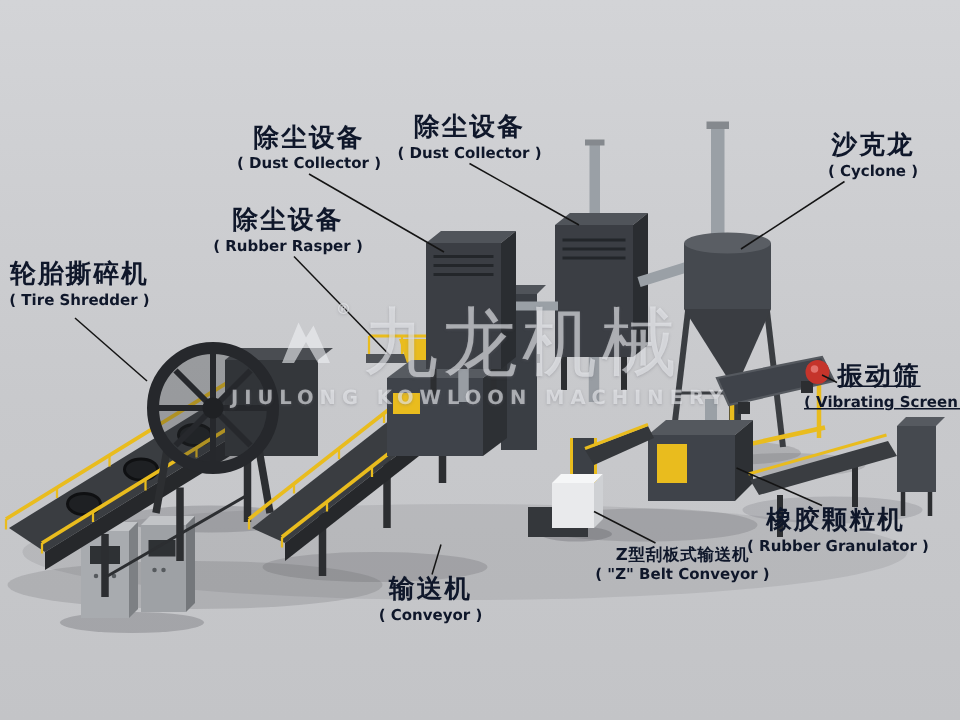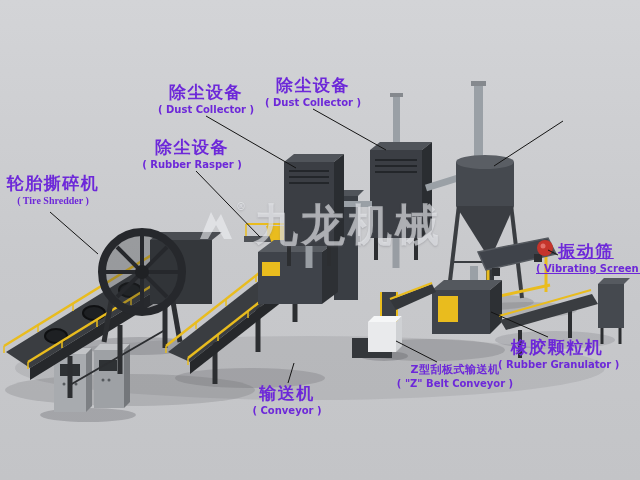--- a/index.html
+++ b/index.html
@@ -3,34 +3,34 @@
 <meta charset="utf-8">
 <style>
   * { margin:0; padding:0; box-sizing:border-box; }
   html,body { width:640px; height:480px; background:#ccced1; }
   #stage {
     position:relative; width:640px; height:480px; overflow:hidden;
     font-family:"DejaVu Sans","Liberation Sans",sans-serif;
   }
   #scene-svg { position:absolute; left:0; top:0; }
 
-  .label { position:absolute; text-align:center; color:#6d28d9; z-index:5; }
+  .label { position:absolute; text-align:center; color:#0f172a; z-index:5; }
   .label .zh { font-size:17px; font-weight:bold; letter-spacing:1.5px; line-height:1.05; white-space:nowrap; }
   .label .en { font-size:10px; font-weight:bold; margin-top:2px; white-space:nowrap; }
   .label.small .zh { font-size:11px; letter-spacing:0.5px; }
 
   .watermark {
     position:absolute; left:150px; top:203px; width:340px; z-index:4;
     color:rgba(238,240,244,0.60); text-align:center; pointer-events:none;
     text-shadow:0 1px 2px rgba(110,110,118,0.35);
   }
   .wm-row { display:flex; justify-content:center; align-items:center; gap:6px; }
   .wm-logo { color:rgba(238,240,244,0.60); flex:0 0 auto; }
   .wm-reg { font-size:10px; font-weight:bold; align-self:flex-start; margin:-2px 2px 0 -4px; }
-  .wm-zh { font-size:44px; font-weight:bold; letter-spacing:3px; line-height:1; white-space:nowrap; }
+  .wm-zh { font-size:50px; font-weight:normal; letter-spacing:3px; line-height:1; white-space:nowrap; }
   .wm-en { font-size:13px; font-weight:bold; letter-spacing:4px; margin-top:5px; white-space:nowrap; }
 </style>
 </head>
 <body>
 
 <div id="stage">
 
   <svg id="scene-svg" width="640" height="480" viewBox="0 0 640 480">
     <defs>
       <linearGradient id="bg" x1="0" y1="0" x2="0" y2="1">
@@ -259,39 +259,44 @@
   </svg>
 
   <div class="watermark">
     <div class="wm-row">
       <svg class="wm-logo" viewBox="0 0 36 30" width="36" height="30">
         <path fill="currentColor" d="M2,29 L13,2 L18,12 L23,4 L34,29 L26,29 L18,15 L10,29 Z"></path>
       </svg>
       <span class="wm-reg">®</span>
       <span class="wm-zh">九龙机械</span>
     </div>
+    <div class="wm-en">JIULONG  KOWLOON MACHINERY</div>
   </div>
 
   <div class="label" style="left:156px; top:84px; width:100px;">
     <div class="zh">除尘设备</div>
     <div class="en">( Dust Collector )</div>
   </div>
 
   <div class="label" style="left:263px; top:77px; width:100px;">
     <div class="zh">除尘设备</div>
     <div class="en">( Dust Collector )</div>
   </div>
 
+  <div class="label" style="left:535px; top:89px; width:94px;">
+    <div class="zh">沙克龙</div>
+    <div class="en">( Cyclone )</div>
+  </div>
 
   <div class="label" style="left:140px; top:139px; width:104px;">
     <div class="zh">除尘设备</div>
     <div class="en">( Rubber Rasper )</div>
   </div>
 
-  <div class="label" style="left:0px; top:175px; width:106px;font-family:Liberation Serif, serif;">
+  <div class="label" style="left:0px; top:175px; width:106px;">
     <div class="zh">轮胎撕碎机</div>
     <div class="en">( Tire Shredder )</div>
   </div>
 
   <div class="label" style="left:536px; top:243px; width:100px;text-decoration:underline;">
     <div class="zh">振动筛</div>
     <div class="en">( Vibrating Screen )</div>
   </div>
 
   <div class="label" style="left:498px; top:339px; width:118px;">

